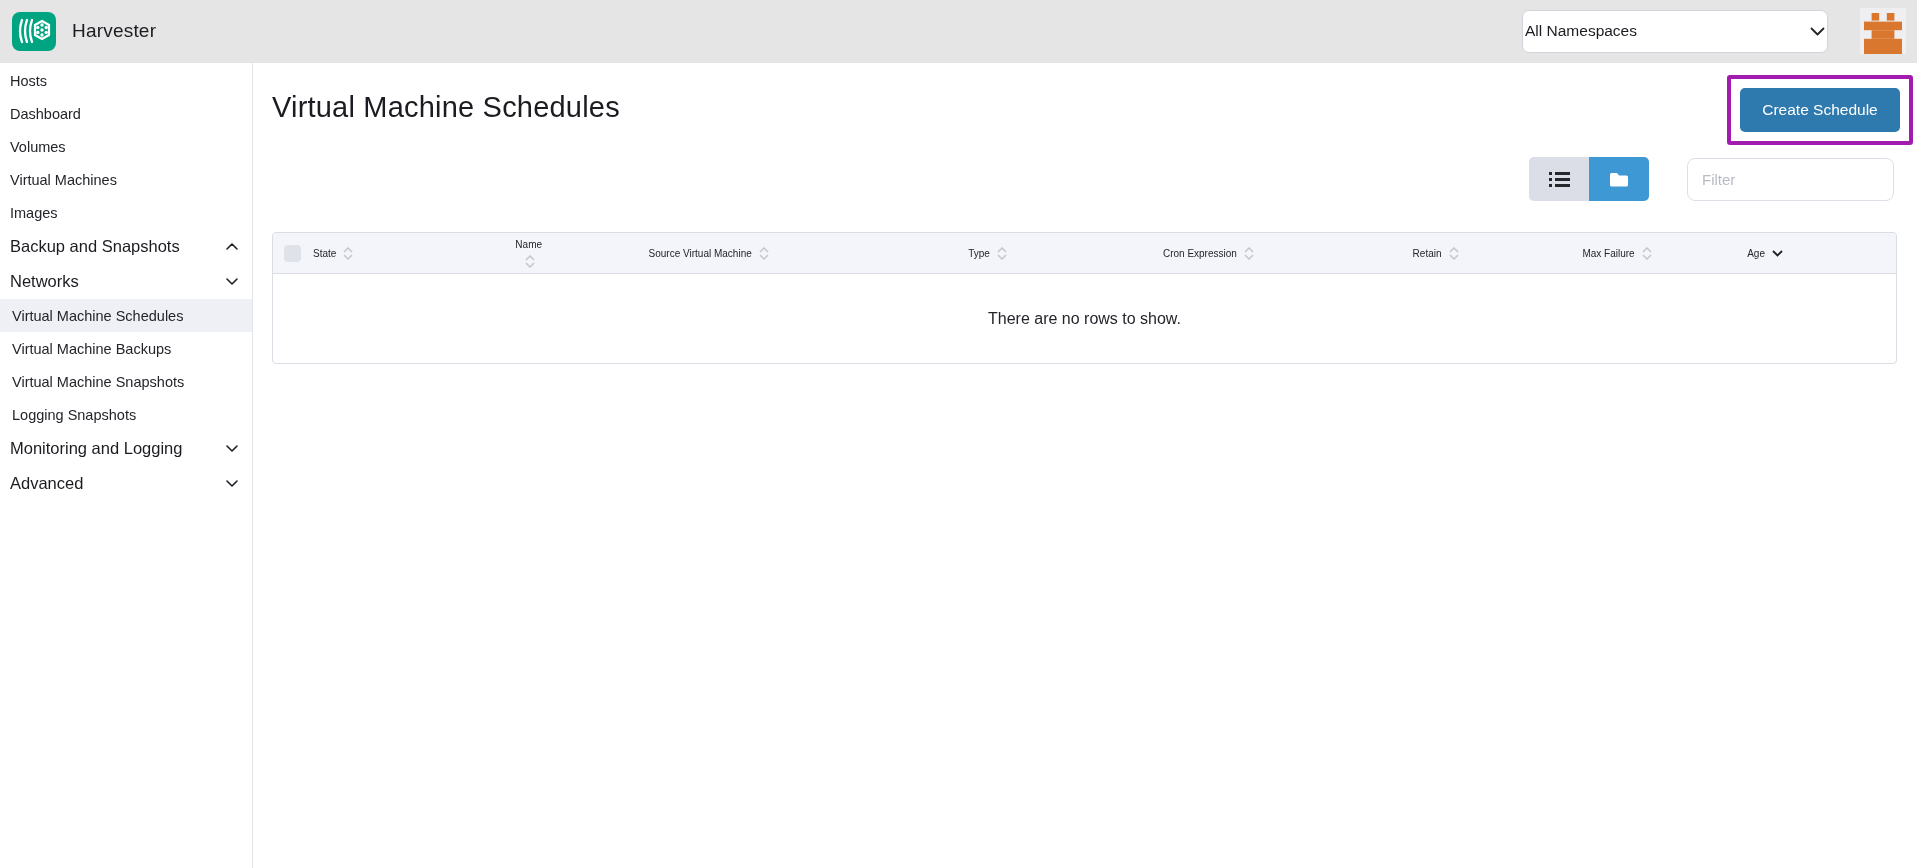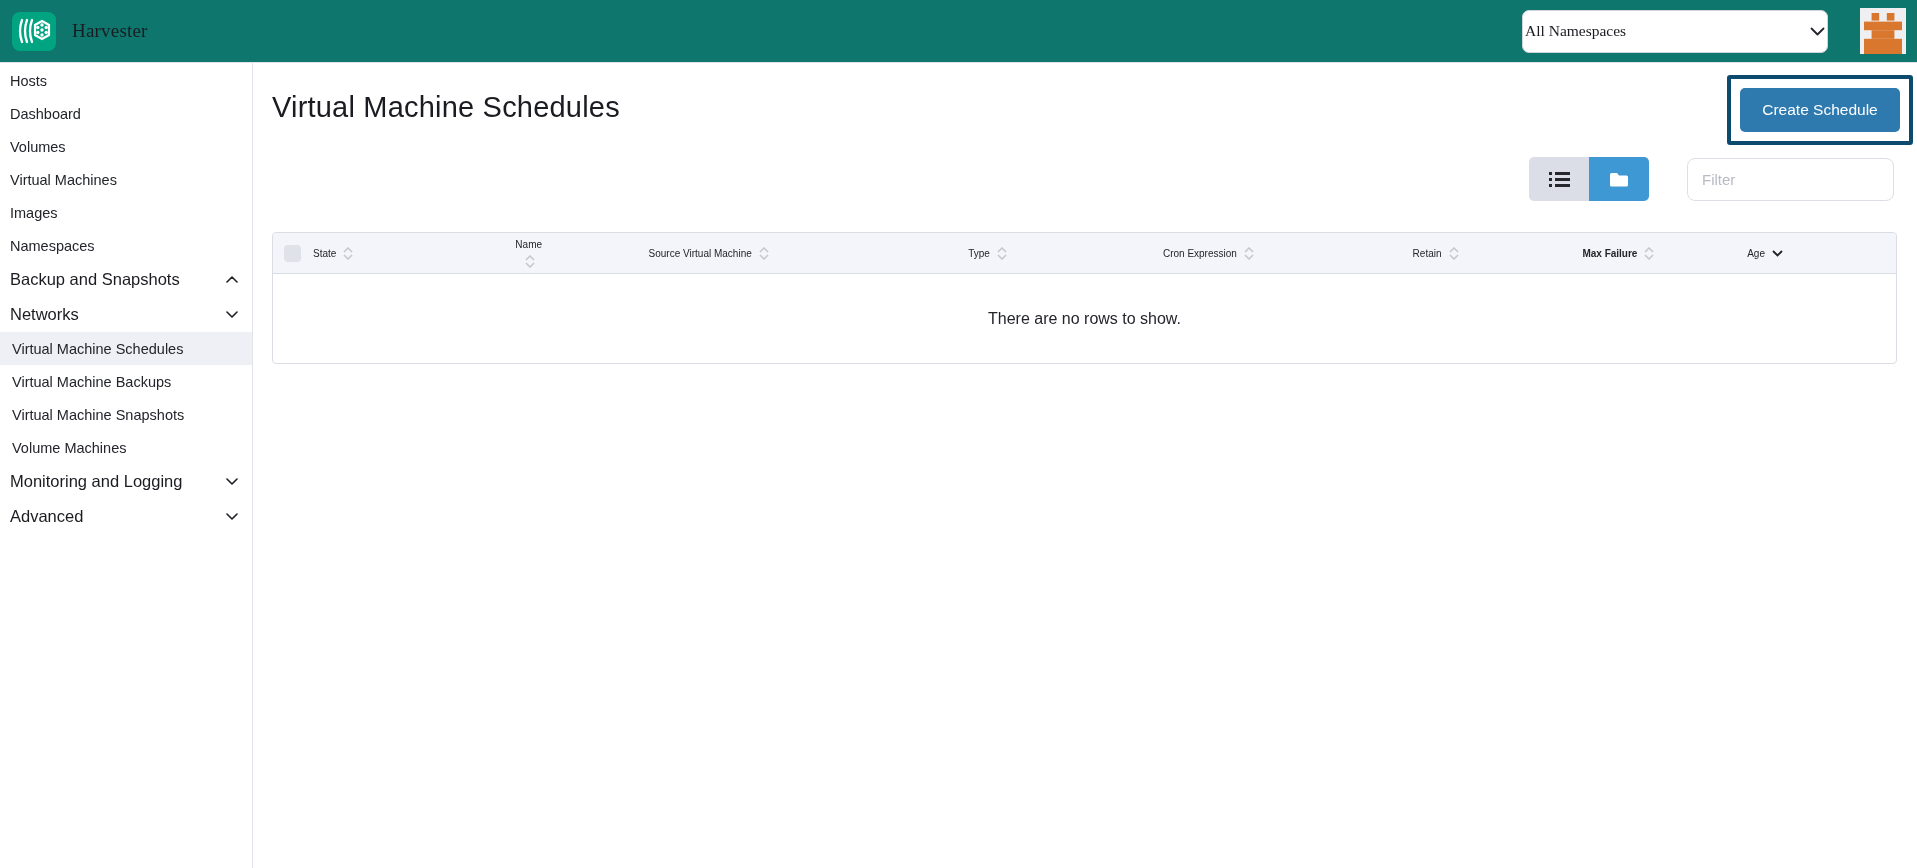--- a/index.html
+++ b/index.html
@@ -1,54 +1,54 @@
 <!DOCTYPE html>
 <html><head>
 <meta charset="utf-8">
 <style>
   * { margin:0; padding:0; box-sizing:border-box; }
   html,body { width:1917px; height:868px; background:#fff; font-family:"Liberation Sans", sans-serif; color:#1b1c21; overflow:hidden; }
 
   
-  .top-header { height:63px; display:flex; align-items:center; padding:0 11px 0 12px; border-bottom:1px solid #e2e3e9; background:#0f766e;font-family:Liberation Serif, serif; }
+  .top-header { height:63px; display:flex; align-items:center; padding:0 11px 0 12px; border-bottom:1px solid #e2e3e9; background:#e5e5e5; }
   .logo-box { width:44px; height:39px; border-radius:8px; background:#00a481; display:flex; align-items:center; justify-content:center; flex:0 0 auto; }
   .app-name { font-size:19px; margin-left:16px; color:#1b1c21; letter-spacing:0.2px; }
   .header-spacer { flex:1; }
   .ns-select { width:306px; height:43px; border:1px solid #d2d4dc; border-radius:7px; background:#fff; display:flex; align-items:center; justify-content:space-between; padding:0 2px; font-size:15.5px; color:#1b1c21; cursor:pointer; }
   .avatar { width:46px; height:46px; margin-left:32px; flex:0 0 auto; }
 
   
   .layout { display:flex; height:805px; }
   .sidebar { width:253px; border-right:1px solid #e2e3e9; background:#fff; padding-top:1px; flex:0 0 auto; }
   .nav-item { height:33px; display:flex; align-items:center; padding:0 10px; font-size:14.5px; color:#23252b; cursor:pointer; }
   .nav-group { height:35px; display:flex; align-items:center; justify-content:space-between; padding:0 14px 0 10px; font-size:16.5px; color:#1b1c21; cursor:pointer; }
   .nav-child { height:33px; display:flex; align-items:center; padding:0 10px 0 12px; font-size:14.5px; color:#23252b; cursor:pointer; }
   .nav-selected { background:#eff0f6; }
 
   
   .main { flex:1; position:relative; background:#fff; }
   .page-title { position:absolute; left:19px; top:28px; font-size:29px; font-weight:500; color:#1b1c21; letter-spacing:0.2px; }
-  .annotation-box { position:absolute; top:12px; right:4px; border:4px solid #0c4a6e; border-radius:3px; padding:9px; background:#fff; }
+  .annotation-box { position:absolute; top:12px; right:4px; border:4px solid #a21caf; border-radius:3px; padding:9px; background:#fff; }
   .btn-primary { width:160px; height:44px; background:#2e79ae; color:#fff; border:none; border-radius:5px; font-size:15.5px; font-family:"Liberation Sans", sans-serif; cursor:pointer; }
 
   .toolbar { position:absolute; top:94px; right:23px; display:flex; gap:24px; align-items:center; }
   .toggle-group { display:flex; }
   .toggle-btn { width:60px; height:44px; display:flex; align-items:center; justify-content:center; cursor:pointer; border:none; }
   .toggle-list { background:#dcdee7; border-radius:5px 0 0 5px; }
   .toggle-grouped { background:#3d98d3; border-radius:0 5px 5px 0; }
   .filter-input { width:207px; height:43px; border:1px solid #dddfe7; border-radius:8px; padding:0 14px; font-size:15px; font-family:"Liberation Sans", sans-serif; color:#1b1c21; outline:none;margin-left:14px; }
   .filter-input::placeholder { color:#b8bac4; }
 
   
   .table-card { position:absolute; top:169px; left:19px; right:20px; border:1px solid #dbdde5; border-radius:4px; background:#fff; }
   .thead { display:flex; height:41px; background:#f4f5fa; border-bottom:1px solid #dbdde5; border-radius:4px 4px 0 0; align-items:center; }
   .th { display:flex; align-items:center; padding-left:8px; font-size:10px; font-weight:500; color:#23252b; gap:5px; }
   .th-cb { width:32px; padding-left:11px; }
   .col-state{width:104px;} .col-name{width:232px;flex-direction:column;} .col-svm{width:320px;} .col-type{width:195px;}
-  .col-cron{width:250px;} .col-retain{width:170px;} .col-maxf{width:165px;font-weight:bold;} .col-age{width:157px;}
+  .col-cron{width:250px;} .col-retain{width:170px;} .col-maxf{width:165px;} .col-age{width:157px;}
   .checkbox { width:17px; height:17px; border-radius:4px; background:#e0e2ea; cursor:pointer; }
   .sort { display:inline-flex; flex-direction:column; gap:1px; margin-left:2px; }
   .tbody { height:89px; display:flex; align-items:center; justify-content:center; }
   .empty-msg { font-size:16px; color:#23252b; }
 </style>
 </head>
 <body>
 
 <div class="top-header">
   <div class="logo-box">
@@ -103,23 +103,20 @@
       </div>
     <div class="nav-item">
         <span>Volumes</span>
       </div>
     <div class="nav-item">
         <span>Virtual Machines</span>
       </div>
     <div class="nav-item">
         <span>Images</span>
       </div>
-    <div class="nav-item">
-        <span>Namespaces</span>
-      </div>
 
     <div class="nav-group">
       <span>Backup and Snapshots</span>
       <svg width="12" height="7" viewBox="0 0 12 7">
           <polyline points="1,6 6,1 11,6" fill="none" stroke="#1f2126" stroke-width="1.6" stroke-linecap="round" stroke-linejoin="round"></polyline>
         </svg>
     </div>
 
     <div class="nav-group">
       <span>Networks</span>
@@ -131,21 +128,21 @@
     <div class="nav-child nav-selected">
         <span>Virtual Machine Schedules</span>
       </div>
     <div class="nav-child">
         <span>Virtual Machine Backups</span>
       </div>
     <div class="nav-child">
         <span>Virtual Machine Snapshots</span>
       </div>
     <div class="nav-child">
-        <span>Volume Machines</span>
+        <span>Logging Snapshots</span>
       </div>
 
     <div class="nav-group">
       <span>Monitoring and Logging</span>
       <svg width="12" height="7" viewBox="0 0 12 7">
           <polyline points="1,1 6,6 11,1" fill="none" stroke="#1f2126" stroke-width="1.6" stroke-linecap="round" stroke-linejoin="round"></polyline>
         </svg>
     </div>
 
     <div class="nav-group">

